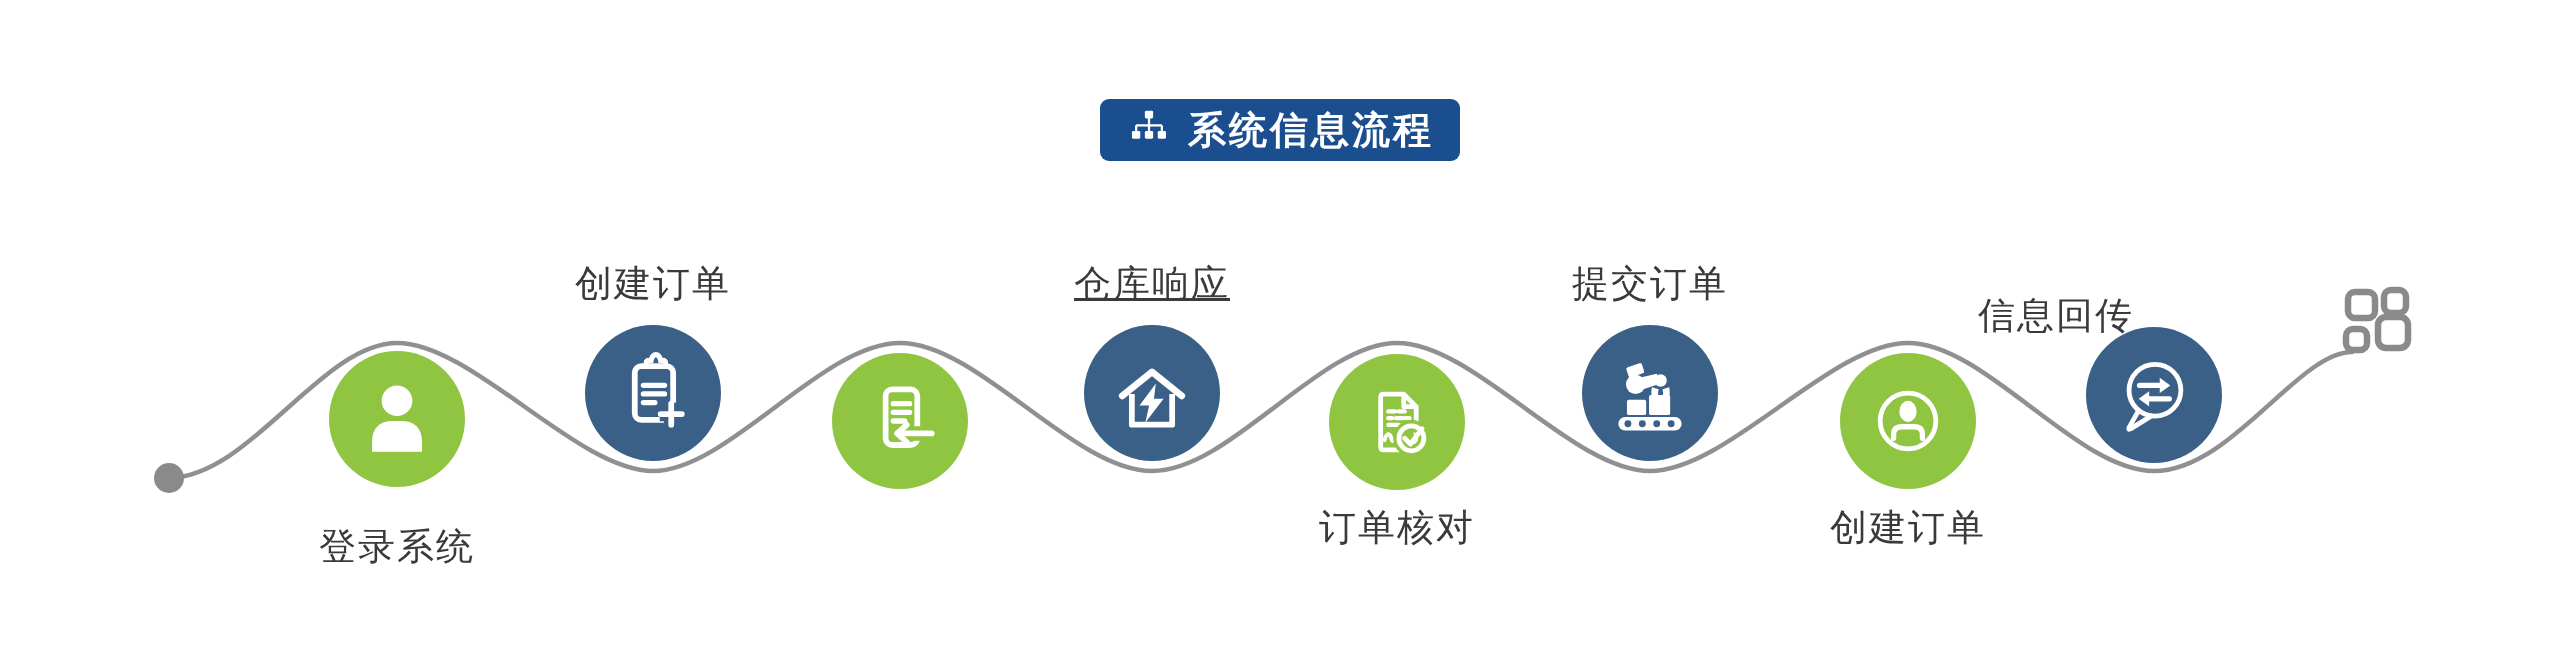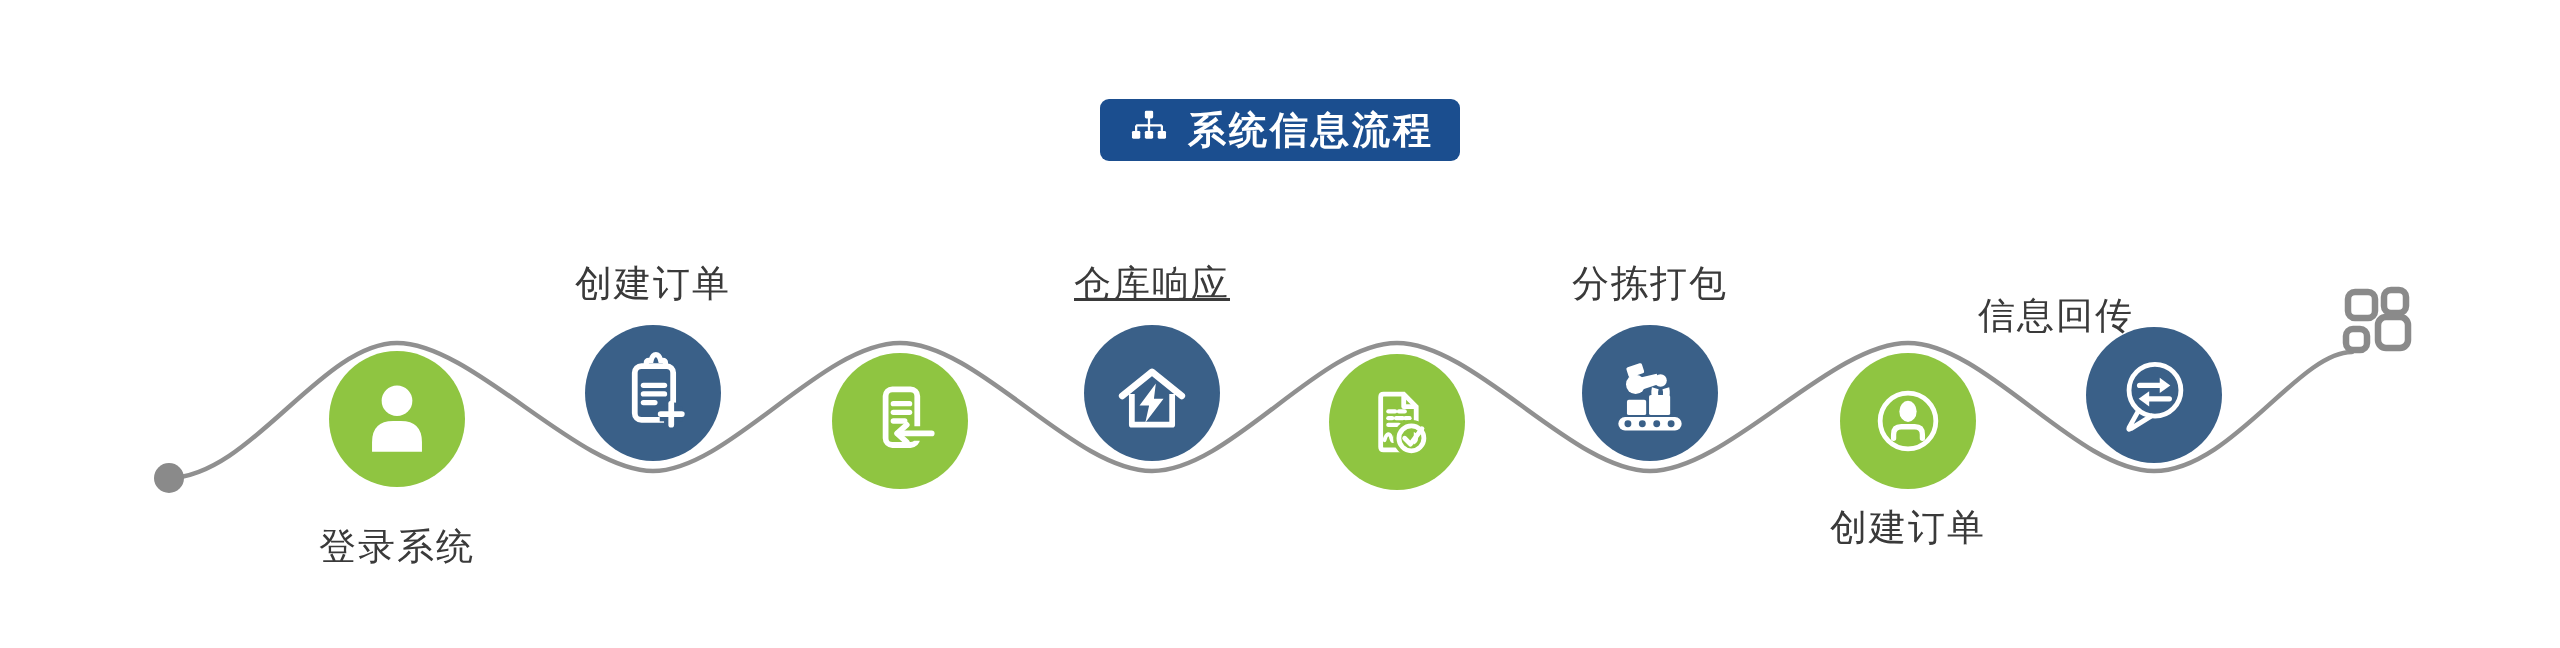--- a/index.html
+++ b/index.html
@@ -167,20 +167,21 @@
           <line x1="59" y1="46" x2="63" y2="46"></line>
         <line x1="41" y1="53" x2="52" y2="53"></line>
           <line x1="56" y1="53" x2="63" y2="53"></line>
       </g>
       <path d="M37 69 C39 61 43 61 44 67 C45 71 47 71 48 66 C49 62 51 62 52 67 L56 67" fill="none" stroke="#fff" stroke-width="4" stroke-linecap="round"></path>
       <circle cx="65" cy="67" r="13" fill="none" stroke="#8FC541" stroke-width="12"></circle>
       <circle cx="65" cy="67" r="13" fill="none" stroke="#fff" stroke-width="5"></circle>
       <path d="M58 67 L64 73 L76 57" fill="none" stroke="#fff" stroke-width="5" stroke-linecap="round" stroke-linejoin="round"></path>
     </svg>
   </div>
+  <div class="step-label" style="left:1277px;top:503px;">订单核对</div>
 
   <div class="step-circle blue" style="left:1582px;top:325px;">
     <svg viewBox="0 0 100 100">
       <g fill="#fff">
         <rect x="26" y="21" width="17" height="11" rx="2" transform="rotate(-18 34 26)"></rect>
         <circle cx="35" cy="41" r="10"></circle>
         <polygon points="39,34 57,30 61,40 43,46"></polygon>
         <circle cx="61" cy="37" r="6.5"></circle>
         <path d="M52 44 Q49 59 61 61 Q73 59 70 44 L63 46 Q65 53 61 54 Q57 53 59 46 Z"></path>
         <rect x="26" y="57" width="20" height="16" rx="2"></rect>
@@ -188,21 +189,21 @@
         <rect x="17" y="75" width="66" height="14" rx="7"></rect>
       </g>
       <g fill="#3A6088">
         <circle cx="27" cy="82" r="3.6"></circle>
           <circle cx="42" cy="82" r="3.6"></circle>
         <circle cx="57" cy="82" r="3.6"></circle>
           <circle cx="72" cy="82" r="3.6"></circle>
       </g>
     </svg>
   </div>
-  <div class="step-label" style="left:1530px;top:259px;">分拣打包</div>
+  <div class="step-label" style="left:1530px;top:259px;">提交订单</div>
 
   <div class="step-circle green" style="left:1840px;top:353px;">
     <svg viewBox="0 0 100 100">
       <circle cx="50" cy="50" r="29" fill="none" stroke="#fff" stroke-width="5"></circle>
       <ellipse cx="50" cy="40" rx="9" ry="11" fill="#fff"></ellipse>
       <path d="M35 68 V64 Q35 56 43 56 H57 Q65 56 65 64 V68" fill="none" stroke="#fff" stroke-width="5.5" stroke-linecap="round"></path>
     </svg>
   </div>
   <div class="step-label" style="left:1788px;top:503px;">创建订单</div>
 

